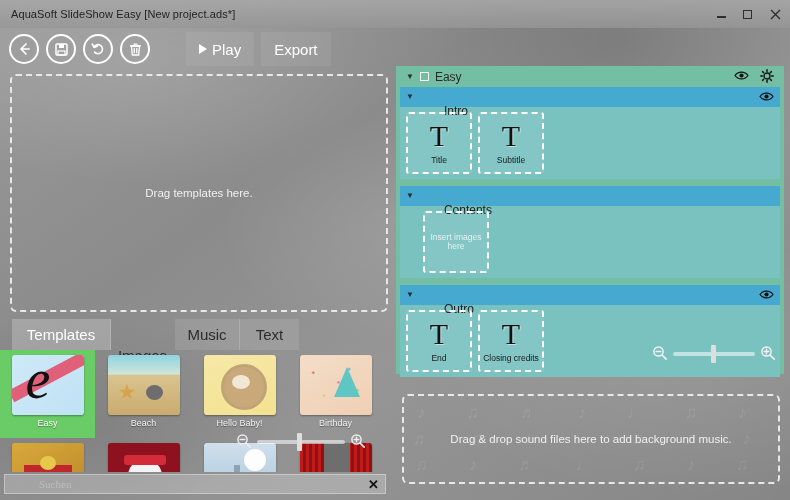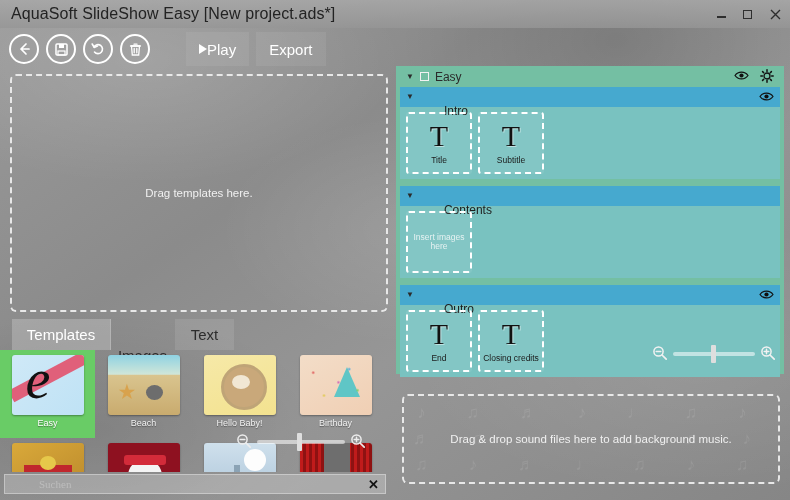--- a/index.html
+++ b/index.html
@@ -25,21 +25,21 @@
     pointer-events: none;
   }
 
   
   .titlebar {
     position: absolute; left: 0; top: 0; width: 790px; height: 28px;
     background: linear-gradient(180deg, rgba(168,168,168,.85), rgba(150,150,150,.82));
     display: flex; align-items: center;
   }
   .title-text {
-    font-size: 16px; color: #232323; padding-left: 11px; letter-spacing: .1px;
+    font-size: 11px; color: #232323; padding-left: 11px; letter-spacing: .1px;
     white-space: nowrap;
   }
   .win-controls { margin-left: auto; display: flex; height: 28px; }
   .win-btn {
     width: 26px; height: 28px; display: flex; align-items: center; justify-content: center;
     color: #2e2e2e; font-size: 12px; line-height: 1;
   }
   .win-btn.close { width: 30px; }
   .sq { width: 9px; height: 9px; border: 1.4px solid #2e2e2e; }
   .dash { width: 9px; height: 1.5px; background: #2e2e2e; margin-top:6px;}
@@ -49,21 +49,21 @@
     position: absolute; left: 0; top: 28px; width: 790px; height: 42px;
     display: flex; align-items: center; gap: 7px; padding-left: 9px;
   }
   .circ-btn {
     width: 30px; height: 30px; border-radius: 50%;
     border: 2px solid #ffffff; display:flex; align-items:center; justify-content:center;
     color:#fff; flex: 0 0 auto;
   }
   .tb-spacer { width: 22px; }
   .txt-btn {
-    height: 34px; padding: 0 13px; display: flex; align-items: center; 
+    height: 34px; padding: 0 13px; display: flex; align-items: center; gap: 5px;
     color: #ffffff; font-size: 15px;
     background: rgba(255,255,255,.07);
   }
   .play-tri {
     width: 0; height: 0; border-left: 8px solid #fff;
     border-top: 5px solid transparent; border-bottom: 5px solid transparent;
   }
 
   
   .dropzone {
@@ -220,21 +220,21 @@
     width: 66px; height: 62px; border: 2px dashed #ffffff; border-radius: 3px;
     background: rgba(255,255,255,.08);
     display: flex; flex-direction: column; align-items: center; justify-content: center;
     color: #1a1a1a;
   }
   .sb-item .t-glyph {
     font-family: "Liberation Serif", serif; font-size: 30px; line-height: 1; color: #111;
     text-shadow: 1px 1px 0 rgba(255,255,255,.5);
   }
   .sb-item .sb-lbl { font-size: 8.5px; margin-top: 5px; text-align: center; line-height: 1.1; }
-  .sb-item.ph { justify-content: center; }
+  .sb-item.ph { justify-content: center; margin-left: 17px; }
   .sb-item.ph .sb-lbl { font-size: 8.5px; color: #e6f2f2; margin-top: 0; }
   .sec-gap { height: 7px; background: #74bfa3; }
 
   .sb-zoom {
     position: absolute; right: 8px; bottom: 10px; width: 124px; height: 20px;
     display: flex; align-items: center; gap: 5px;
   }
 
   
   .music-area {
@@ -309,20 +309,23 @@
 <div class="stage dropzone">
   <span>Drag templates here.</span>
 </div>
 
 <div class="tabs">
   <div class="tab t0 active">
       <span>Templates</span>
     </div>
   <div class="tab t1">
       <span>Images</span>
+    </div>
+  <div class="tab t2">
+      <span>Music</span>
     </div>
   <div class="tab t3">
       <span>Text</span>
     </div>
 </div>
 
 <div class="tpl-grid">
   <div class="tpl-cell sel">
     <div class="thumb art-easy"></div>
     <div class="tpl-label">Easy</div>

